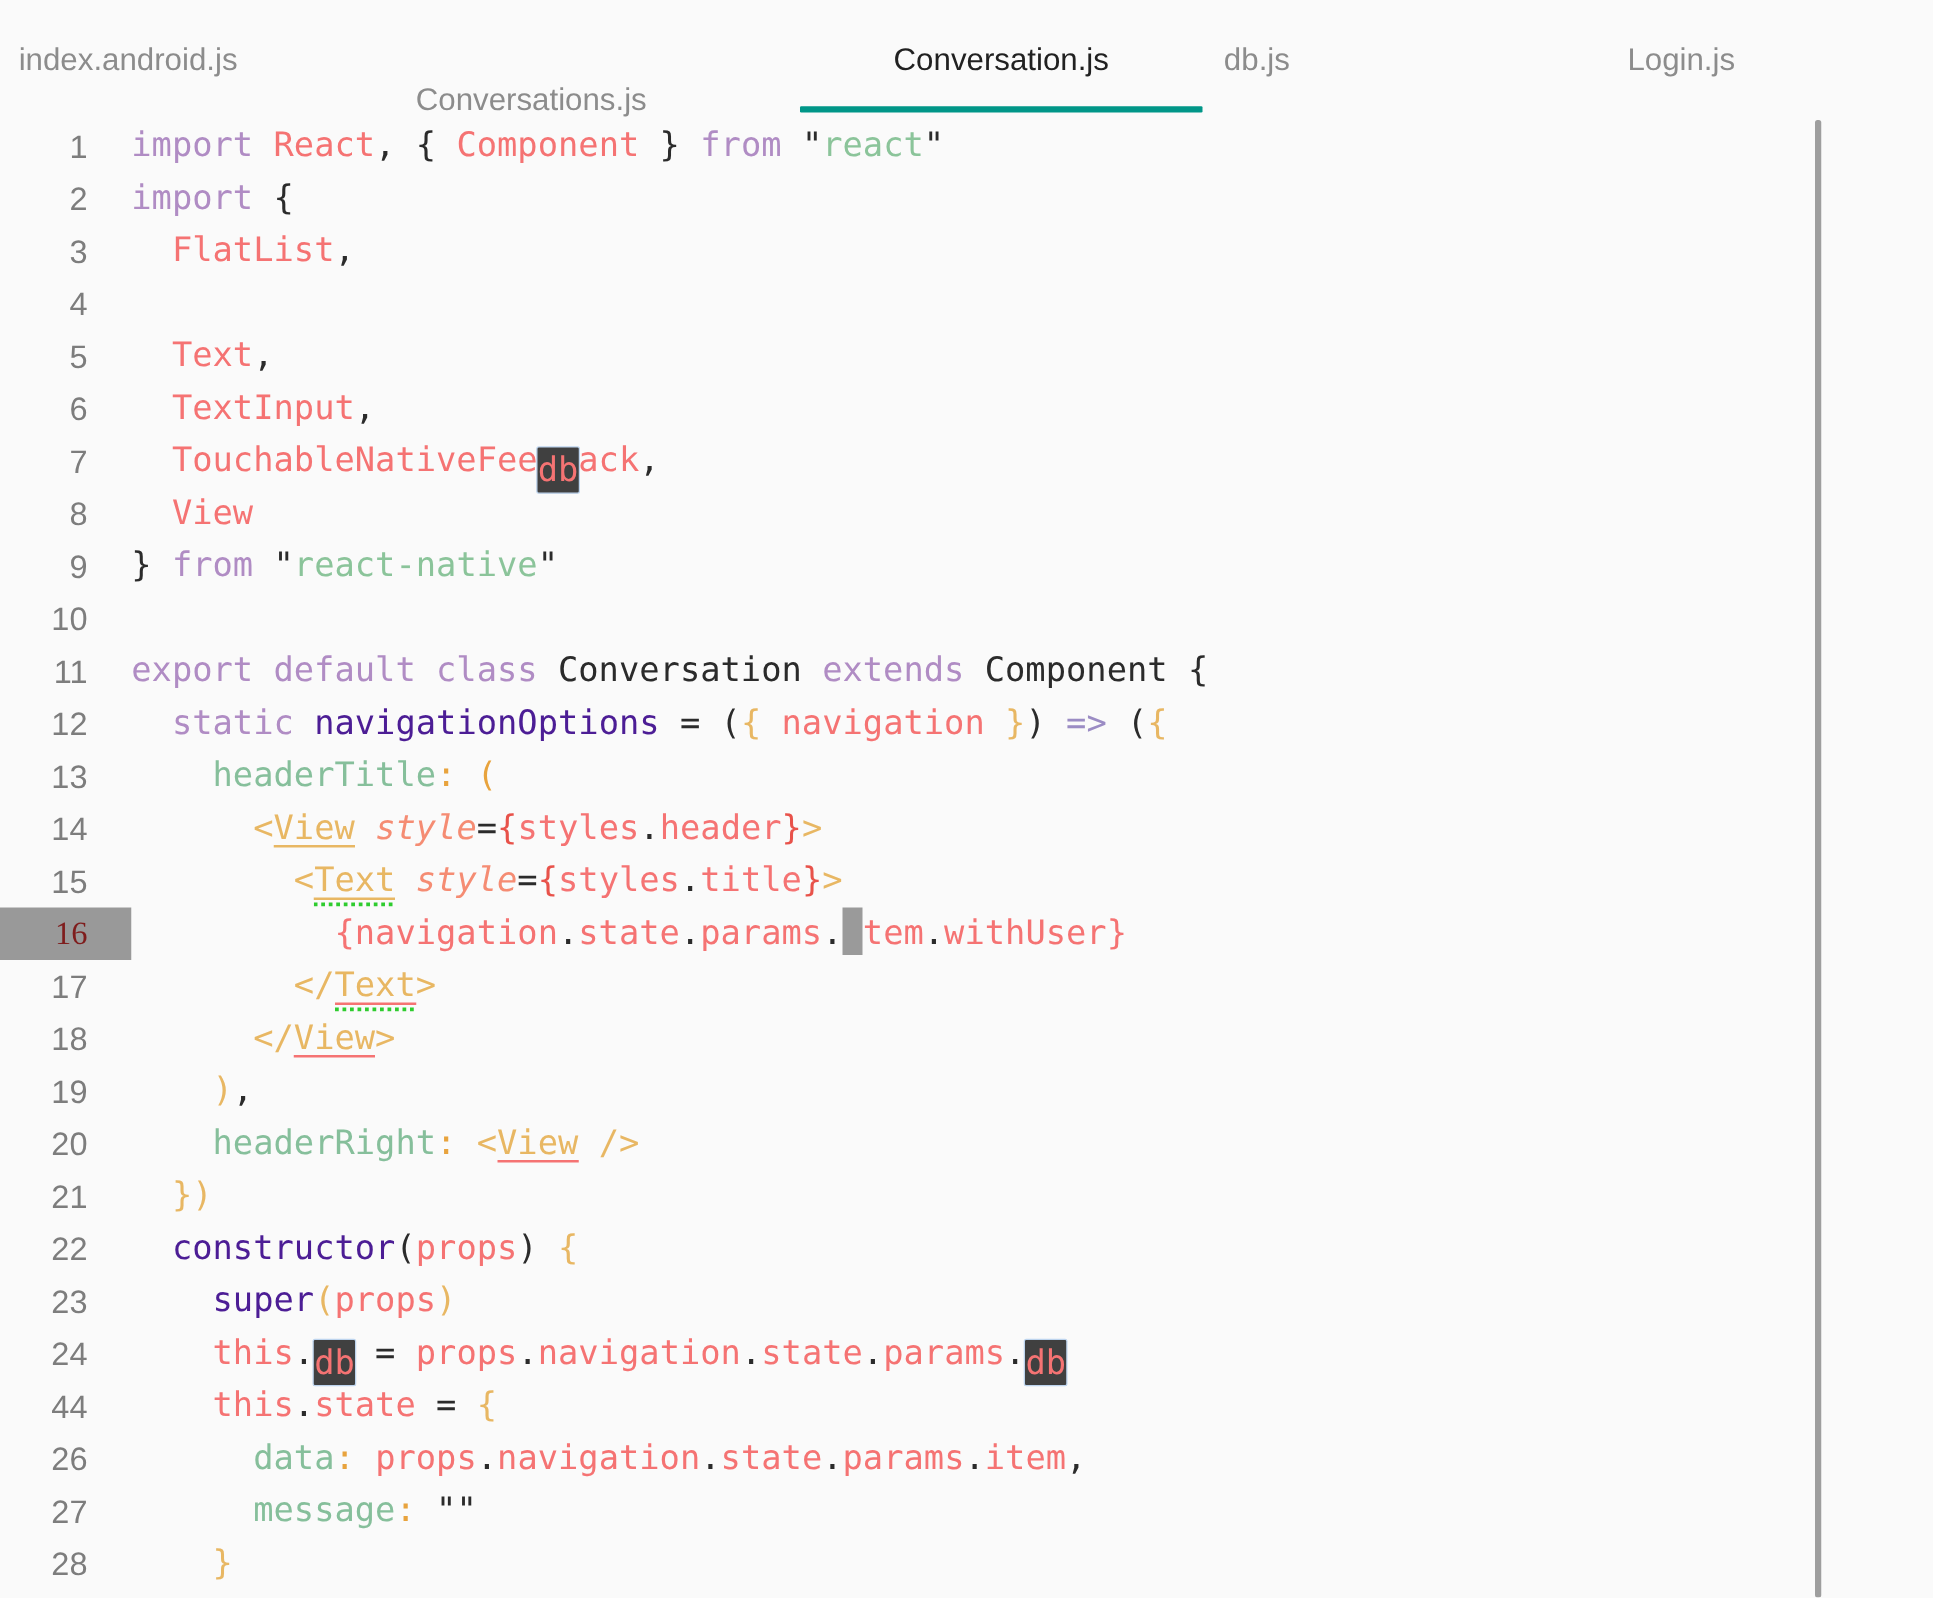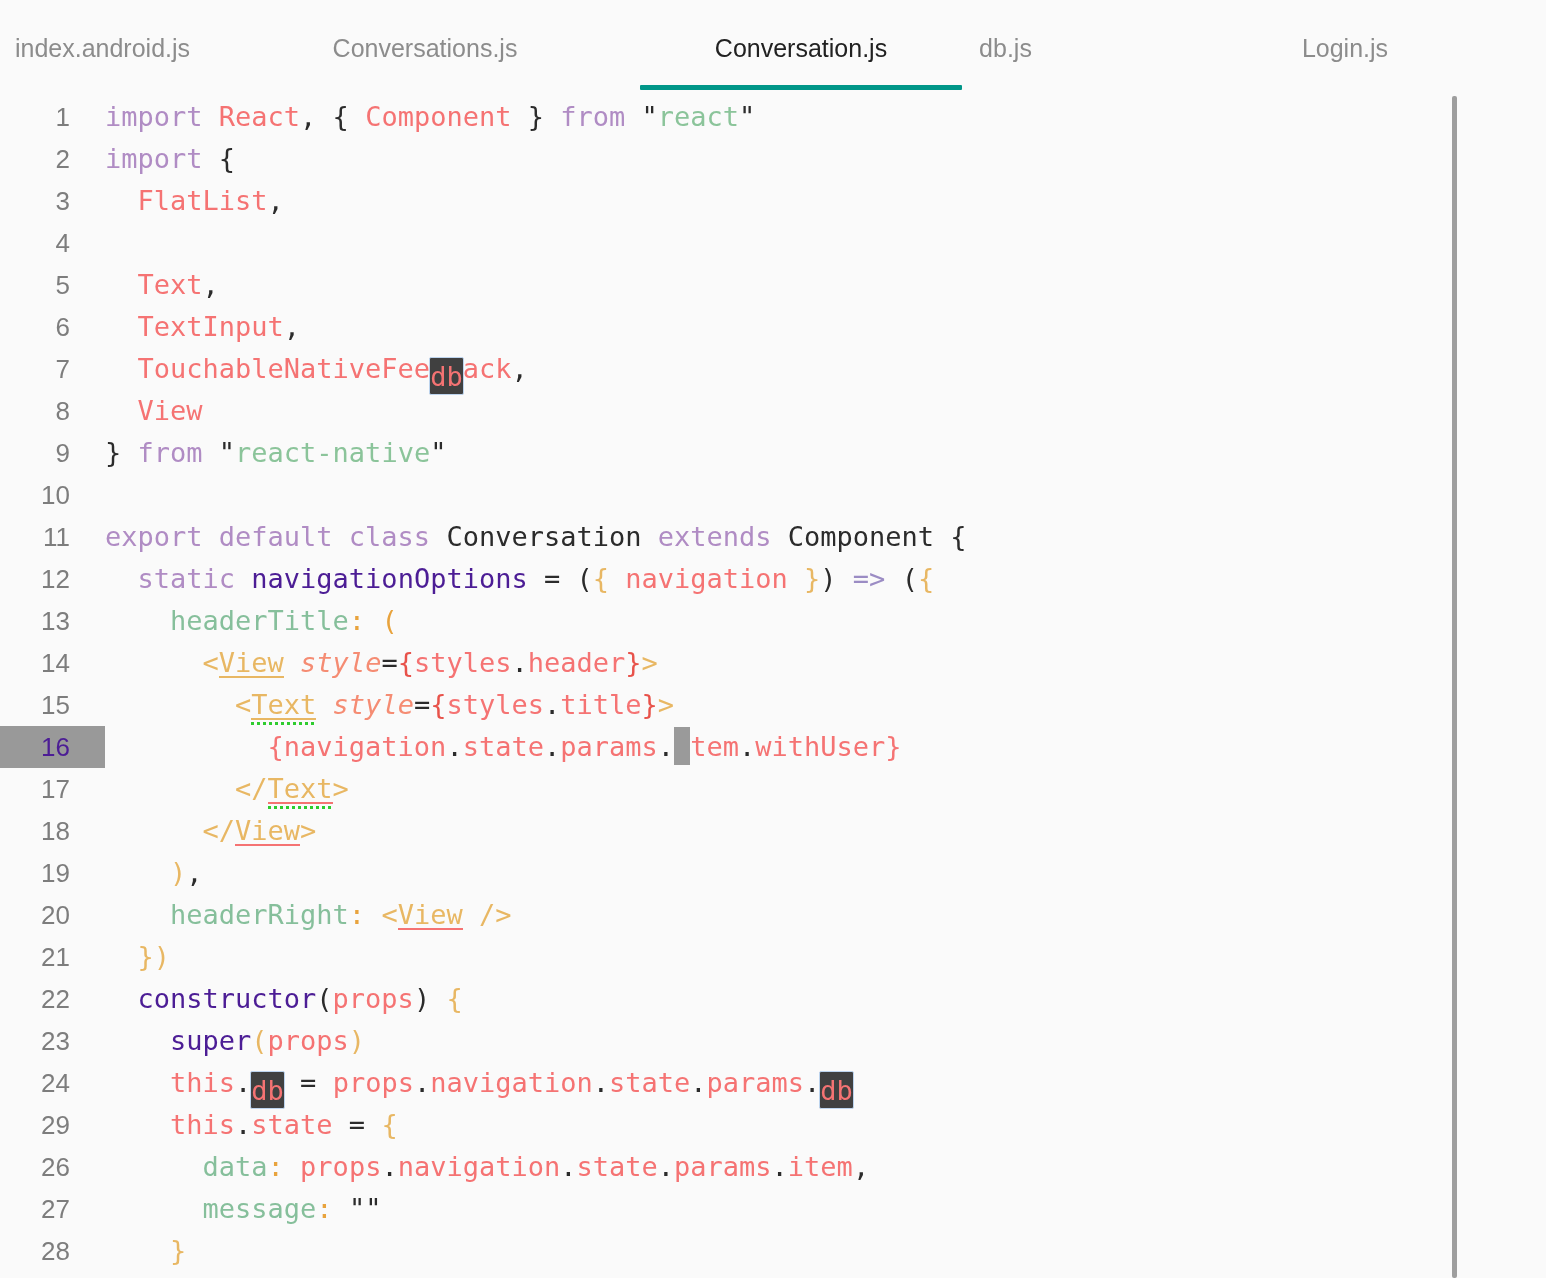--- a/index.html
+++ b/index.html
@@ -83,21 +83,22 @@
     font-size: 26px;
     color: #7d7d7d;
     line-height: 42px;
   }
   .gutter .num {
     display: inline-block;
     padding-right: 35px;
   }
   .line.active .gutter {
     background: #999999;
-    color: #4c1d95;
+    color: #7f1d1d;
+    font-family: Liberation Serif, serif;
   }
   .code {
     position: absolute;
     left: 105px;
     top: 0;
     height: 42px;
     line-height: 42px;
     letter-spacing: 0px;
     text-align: right;
   }
@@ -194,21 +195,21 @@
   }
 </style>
 </head>
 <body>
 
 <div id="tabbar">
   <div class="tab" style="left:0px;width:205px;">
     <span>index.android.js</span>
 
   </div>
-  <div class="tab" style="left:320px;width:210px;">
+  <div class="tab" style="left:320px;width:210px;margin-top:32px;">
     <span>Conversations.js</span>
 
   </div>
   <div class="tab active" style="left:640px;width:322px;text-align:right;">
     <span>Conversation.js</span>
     <span class="tab-underline"></span>
   </div>
   <div class="tab" style="left:958px;width:95px;">
     <span>db.js</span>
 
@@ -335,21 +336,21 @@
       <span class="gutter"><span class="num">23</span></span>
       <span class="code"><span class="t-plain">    </span><span class="t-fn">super</span><span class="t-brace">(</span><span class="t-ident">props</span><span class="t-brace">)</span></span>
     </div>
 
     <div class="line">
       <span class="gutter"><span class="num">24</span></span>
       <span class="code"><span class="t-plain">    </span><span class="t-ident">this</span><span class="t-punc">.</span><span class="t-ident match-box">db</span><span class="t-punc"> = </span><span class="t-ident">props</span><span class="t-punc">.</span><span class="t-ident">navigation</span><span class="t-punc">.</span><span class="t-ident">state</span><span class="t-punc">.</span><span class="t-ident">params</span><span class="t-punc">.</span><span class="t-ident match-box">db</span></span>
     </div>
 
     <div class="line">
-      <span class="gutter"><span class="num">29</span></span>
+      <span class="gutter"><span class="num">44</span></span>
       <span class="code"><span class="t-plain">    </span><span class="t-ident">this</span><span class="t-punc">.</span><span class="t-ident">state</span><span class="t-punc"> = </span><span class="t-brace">{</span></span>
     </div>
 
     <div class="line">
       <span class="gutter"><span class="num">26</span></span>
       <span class="code"><span class="t-plain">      </span><span class="t-key">data</span><span class="t-colon">:</span><span class="t-plain"> </span><span class="t-ident">props</span><span class="t-punc">.</span><span class="t-ident">navigation</span><span class="t-punc">.</span><span class="t-ident">state</span><span class="t-punc">.</span><span class="t-ident">params</span><span class="t-punc">.</span><span class="t-ident">item</span><span class="t-punc">,</span></span>
     </div>
 
     <div class="line">
       <span class="gutter"><span class="num">27</span></span>

